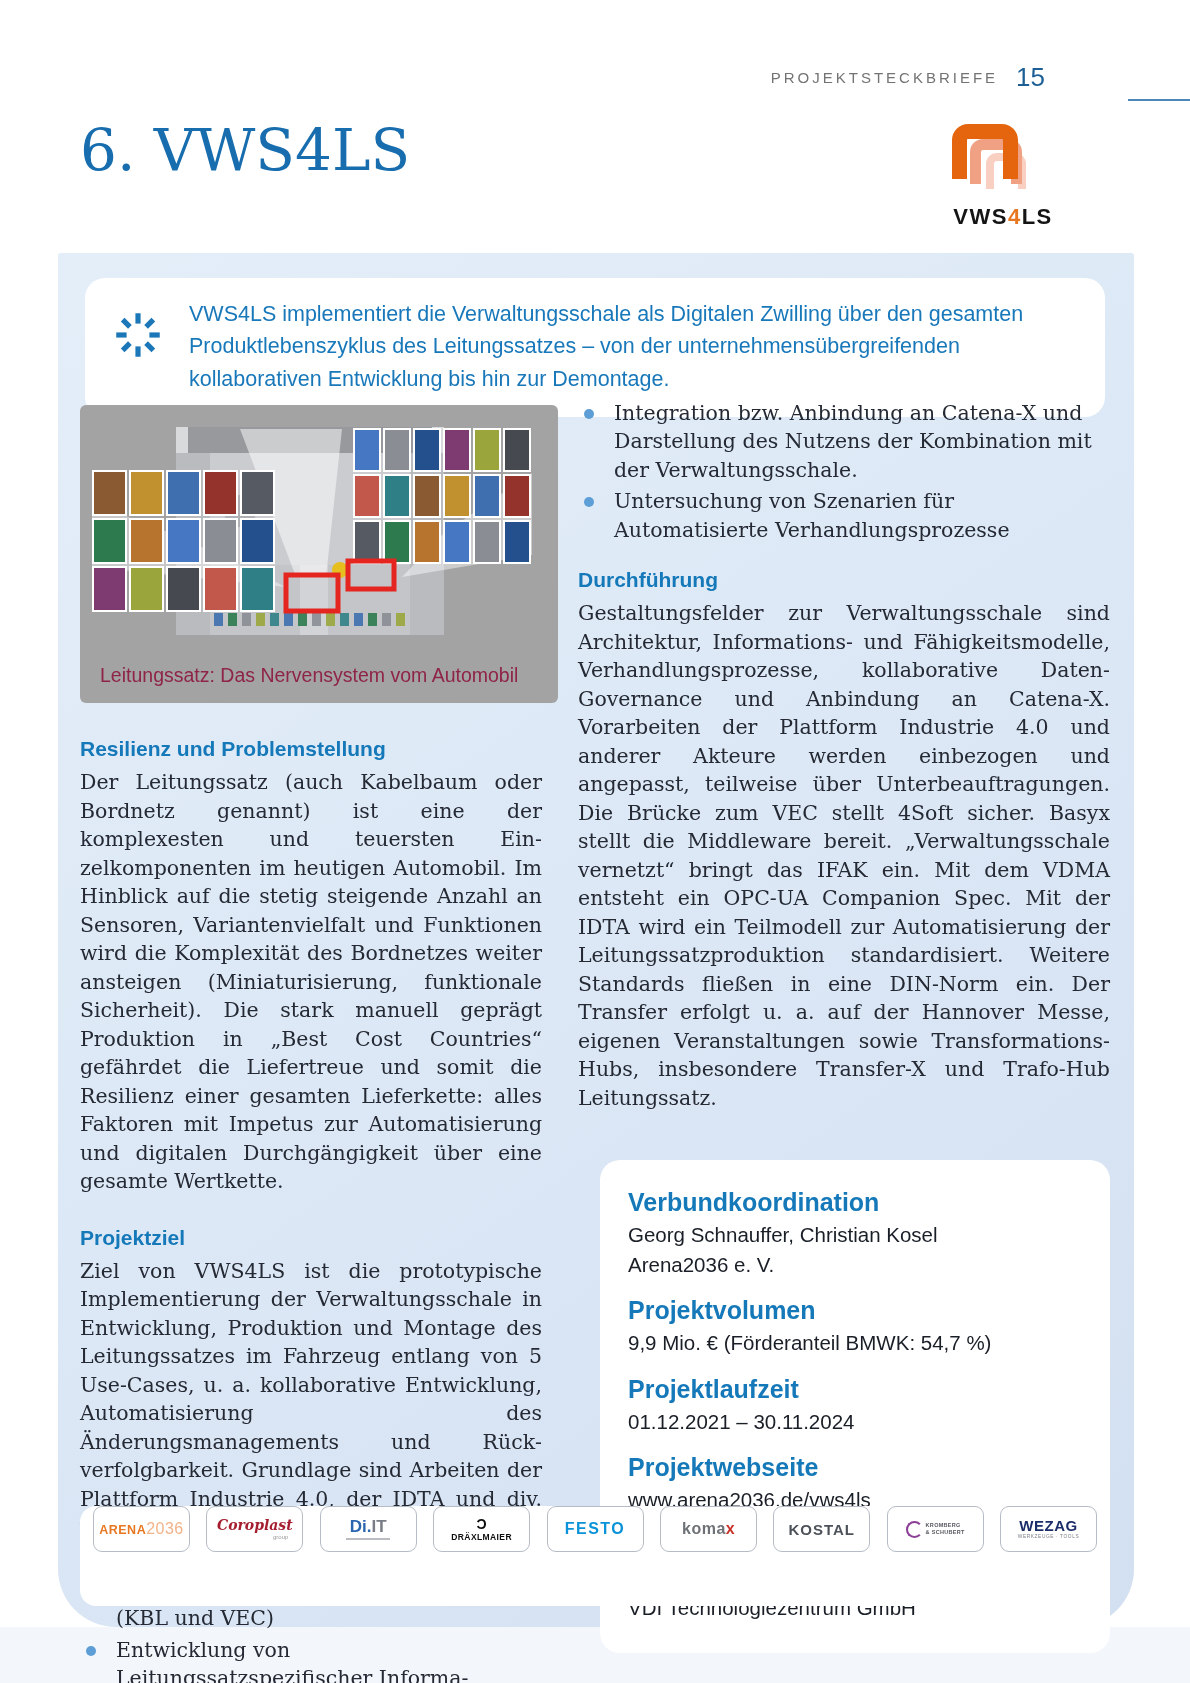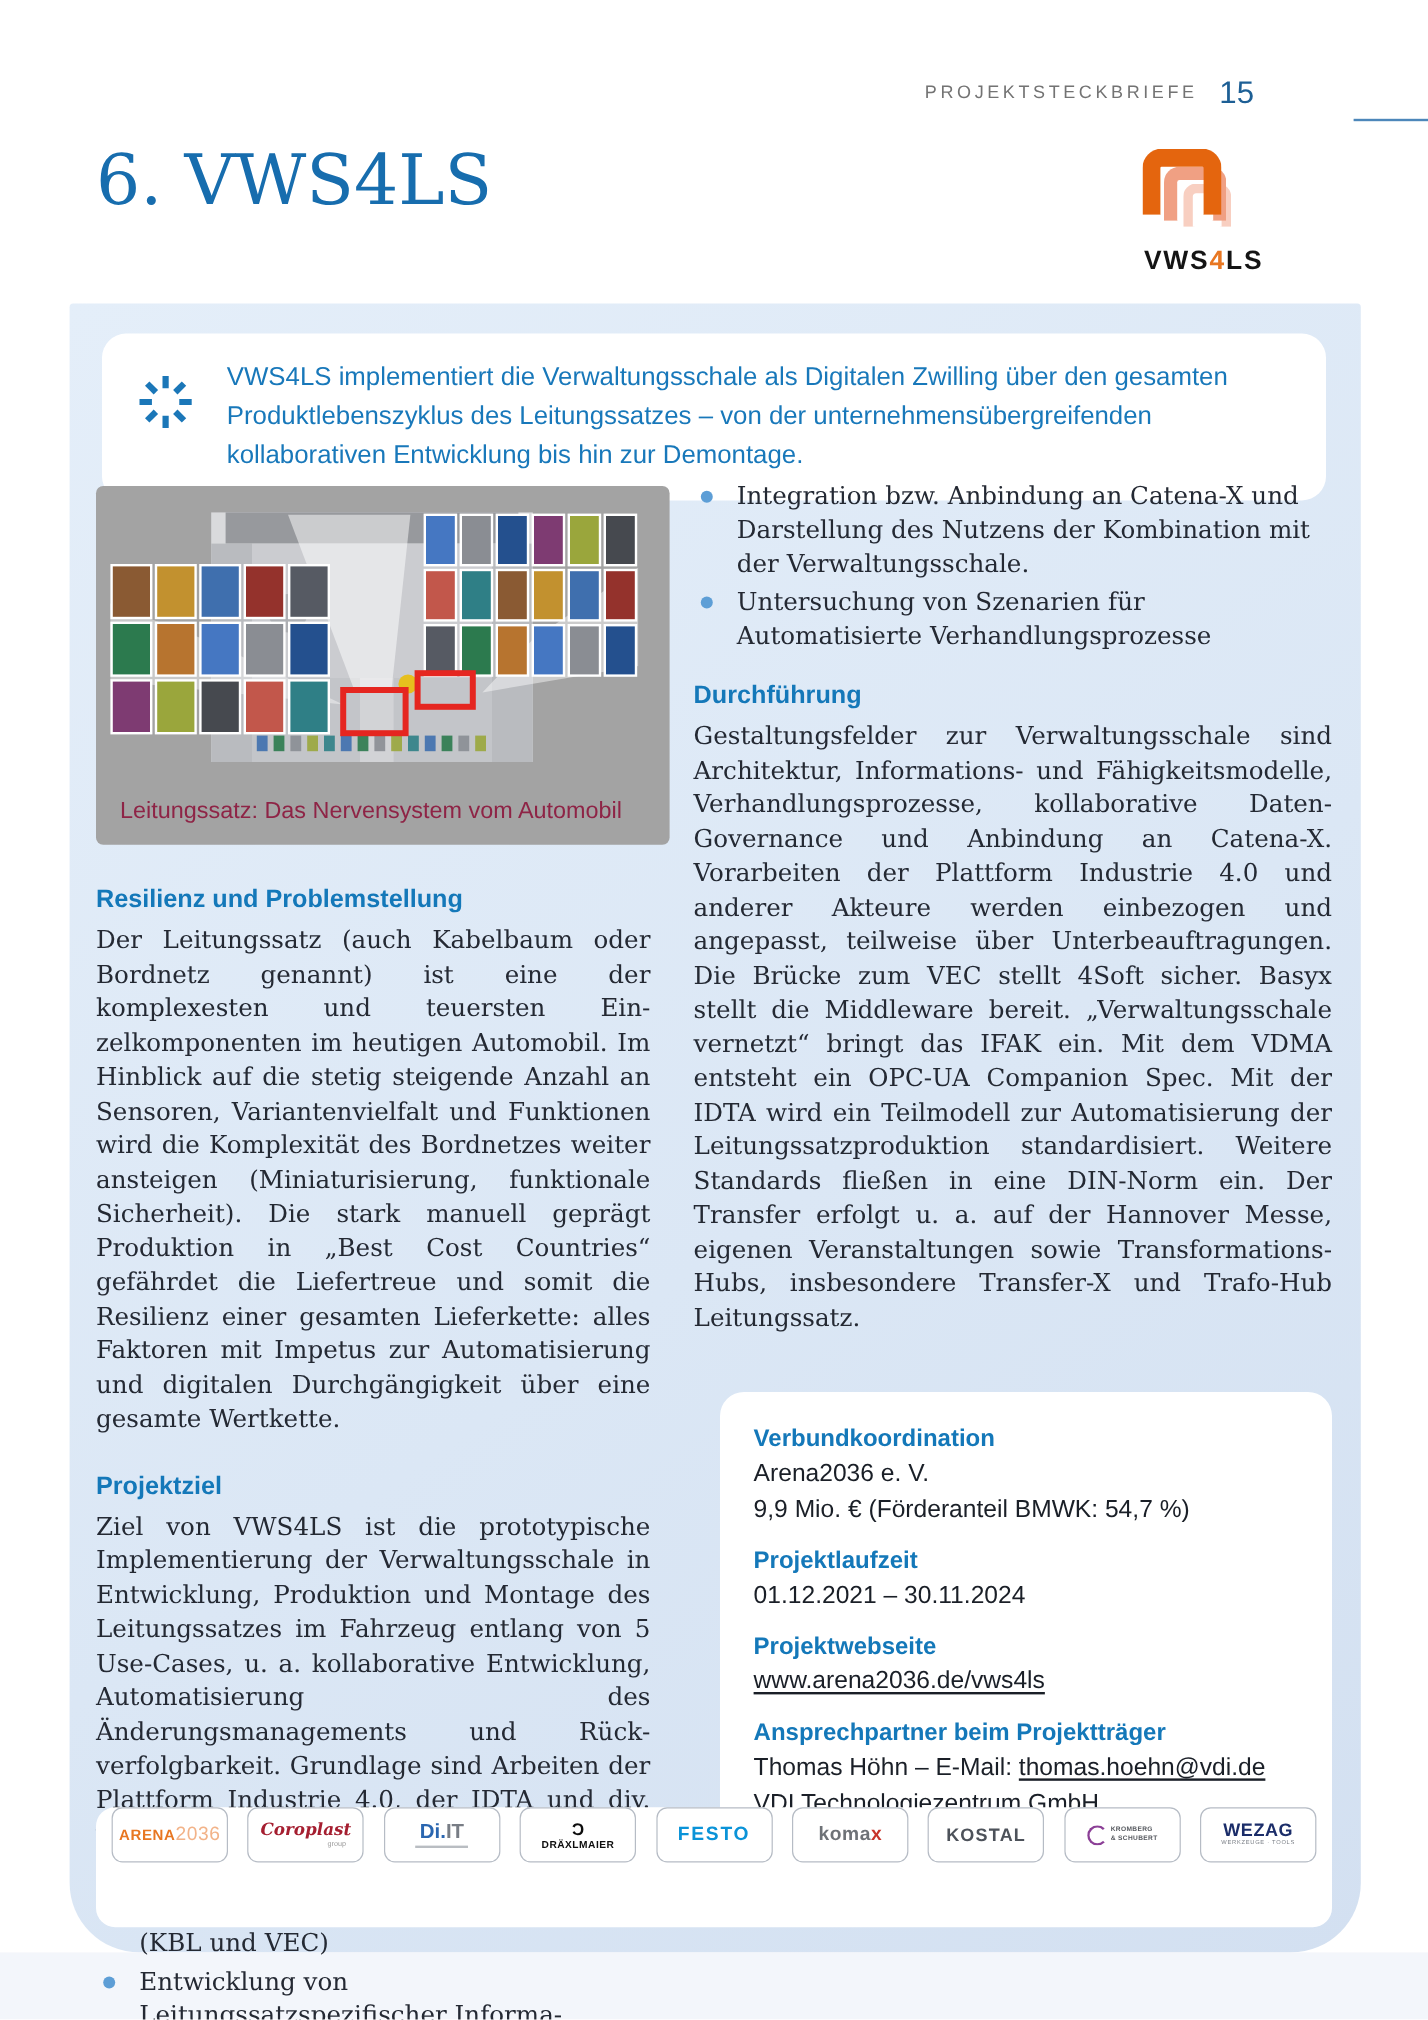--- a/index.html
+++ b/index.html
@@ -42,21 +42,21 @@
   .mt-section{margin-top:34px;}
   .body-serif{font-family:"DejaVu Serif",serif;font-size:20.5px;line-height:1.39;color:#242933;
     text-align:justify;margin:0;}
   .blist{list-style:none;margin:6px 0 0;padding:0;}
   .blist li{position:relative;padding-left:36px;font-family:"DejaVu Serif",serif;font-size:20.5px;
     line-height:1.39;color:#242933;margin-bottom:3px;text-align:left;}
   .blist li::before{content:'';position:absolute;left:6px;top:10px;width:10px;height:10px;
     border-radius:50%;background:#5d9ed6;}
   
   .infobox{background:#ffffff;border-radius:20px;margin:48px 0 0 22px;padding:26px 28px 30px;}
-  .ib-label{color:#1478b9;font-weight:bold;font-size:20px;margin-top:15px;line-height:1.35;}
+  .ib-label{color:#1478b9;font-weight:bold;font-size:25px;margin-top:15px;line-height:1.35;}
   .ib-label.first{margin-top:0;}
   .ib-val{font-size:20.5px;color:#1a1f27;line-height:1.45;}
   .link{text-decoration:underline;text-underline-offset:3px;}
   
   .partners{position:absolute;left:80px;top:1506px;width:1030px;height:100px;background:#ffffff;
     border-radius:16px;display:flex;justify-content:space-between;
     padding:0 13px;box-sizing:border-box;}
   .chip{width:97px;height:46px;border:1.5px solid #b6bcc5;border-radius:9px;background:#fff;
     display:flex;flex-direction:column;align-items:center;justify-content:center;
     text-align:center;line-height:1;overflow:hidden;box-sizing:border-box;}
@@ -221,22 +221,24 @@
     <li>Untersuchung von Szenarien für Automatisierte Verhandlungsprozesse</li>
   </ul>
 
   <div style="margin-top:24px;">
     <div class="h-blue">Durchführung</div>
     <p class="body-serif">Gestaltungsfelder zur Verwaltungsschale sind Archi­tektur, Informations- und Fähigkeitsmodelle, Verhand­lungsprozesse, kollaborative Daten-Governance und Anbindung an Catena-X. Vorarbeiten der Plattform Industrie 4.0 und anderer Akteure werden einbezogen und angepasst, teilweise über Unterbeauftragungen. Die Brücke zum VEC stellt 4Soft sicher. Basyx stellt die Middleware bereit. „Verwaltungsschale vernetzt“ bringt das IFAK ein. Mit dem VDMA entsteht ein OPC-UA Companion Spec. Mit der IDTA wird ein Teilmodell zur Automatisierung der Leitungssatzproduktion standardi­siert. Weitere Standards fließen in eine DIN-Norm ein. Der Transfer erfolgt u. a. auf der Hannover Messe, eige­nen Veranstaltungen sowie Transformations-Hubs, ins­besondere Transfer-X und Trafo-Hub Leitungssatz.</p>
   </div>
 
   <div class="infobox">
     <div class="ib-label first">Verbundkoordination</div>
+    <div class="ib-val">Georg Schnauffer, Christian Kosel</div>
     <div class="ib-val">Arena2036 e. V.</div>
 
+    <div class="ib-label">Projektvolumen</div>
     <div class="ib-val">9,9 Mio. € (Förderanteil BMWK: 54,7 %)</div>
 
     <div class="ib-label">Projektlaufzeit</div>
     <div class="ib-val">01.12.2021 – 30.11.2024</div>
 
     <div class="ib-label">Projektwebseite</div>
     <div class="ib-val"><span class="link">www.arena2036.de/vws4ls</span></div>
 
     <div class="ib-label">Ansprechpartner beim Projektträger</div>
     <div class="ib-val"><span>Thomas Höhn – E-Mail: </span><span class="link">thomas.hoehn@vdi.de</span></div>

